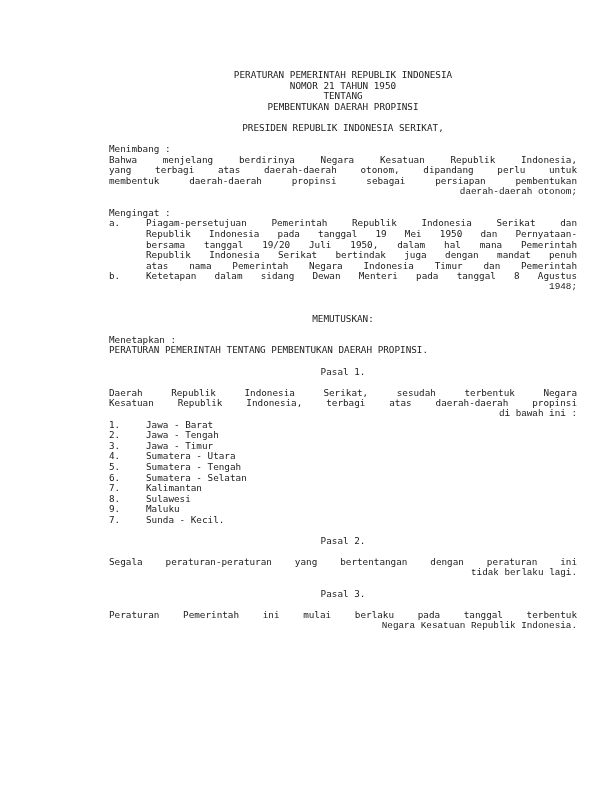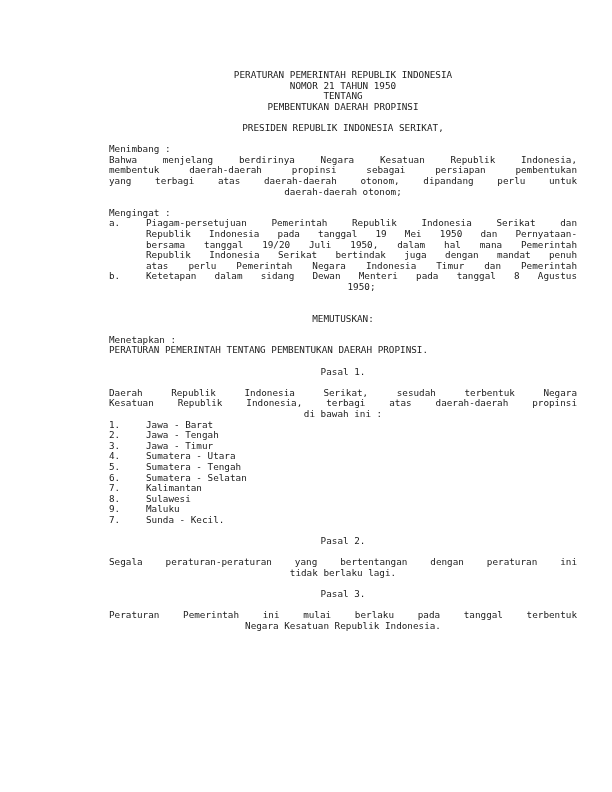--- a/index.html
+++ b/index.html
@@ -28,21 +28,22 @@
       text-align: center;
       white-space: pre;
     }
     .just-line {
       display: block;
       text-align: justify;
       text-align-last: justify;
     }
     .last-line {
       display: block;
-      text-align: center;
+      text-align: right;
+      font-family: Liberation Mono, monospace;
     }
     .gap-1 { height: 10.6px; }
     .gap-2 { height: 21.2px; }
     .row {
       display: flex;
     }
     .marker {
       width: 37px;
       flex: 0 0 37px;
       white-space: pre;
@@ -69,43 +70,43 @@
     <div class="center">TENTANG</div>
     <div class="center">PEMBENTUKAN DAERAH PROPINSI</div>
   </div>
   <div class="gap-1"></div>
   <div class="center">PRESIDEN REPUBLIK INDONESIA SERIKAT,</div>
   <div class="gap-1"></div>
 
   <div>
     <div>Menimbang :</div>
     <span class="just-line">Bahwa menjelang berdirinya Negara Kesatuan Republik Indonesia,</span>
+    <span class="just-line">yang terbagi atas daerah-daerah otonom, dipandang perlu untuk</span>
     <span class="just-line">membentuk daerah-daerah propinsi sebagai persiapan pembentukan</span>
-    <span class="just-line">yang terbagi atas daerah-daerah otonom, dipandang perlu untuk</span>
     <span class="last-line">daerah-daerah otonom;</span>
   </div>
   <div class="gap-1"></div>
 
   <div>
     <div>Mengingat :</div>
     <div class="row">
       <div class="marker">a.</div>
       <div class="item-text">
         <span class="just-line">Piagam-persetujuan Pemerintah Republik Indonesia Serikat dan</span>
         <span class="just-line">Republik Indonesia pada tanggal 19 Mei 1950 dan Pernyataan-</span>
         <span class="just-line">bersama tanggal 19/20 Juli 1950, dalam hal mana Pemerintah</span>
         <span class="just-line">Republik Indonesia Serikat bertindak juga dengan mandat penuh</span>
-        <span class="just-line">atas perlu Pemerintah Negara Indonesia Timur dan Pemerintah</span>
+        <span class="just-line">atas nama Pemerintah Negara Indonesia Timur dan Pemerintah</span>
       </div>
     </div>
     <div class="row">
       <div class="marker">b.</div>
       <div class="item-text">
         <span class="just-line">Ketetapan dalam sidang Dewan Menteri pada tanggal 8 Agustus</span>
-        <span class="last-line">1950;</span>
+        <span class="last-line">1948;</span>
       </div>
     </div>
   </div>
   <div class="gap-2"></div>
 
   <div class="center">MEMUTUSKAN:</div>
   <div class="gap-1"></div>
   <div>
     <div>Menetapkan :</div>
     <div>PERATURAN PEMERINTAH TENTANG PEMBENTUKAN DAERAH PROPINSI.</div>

